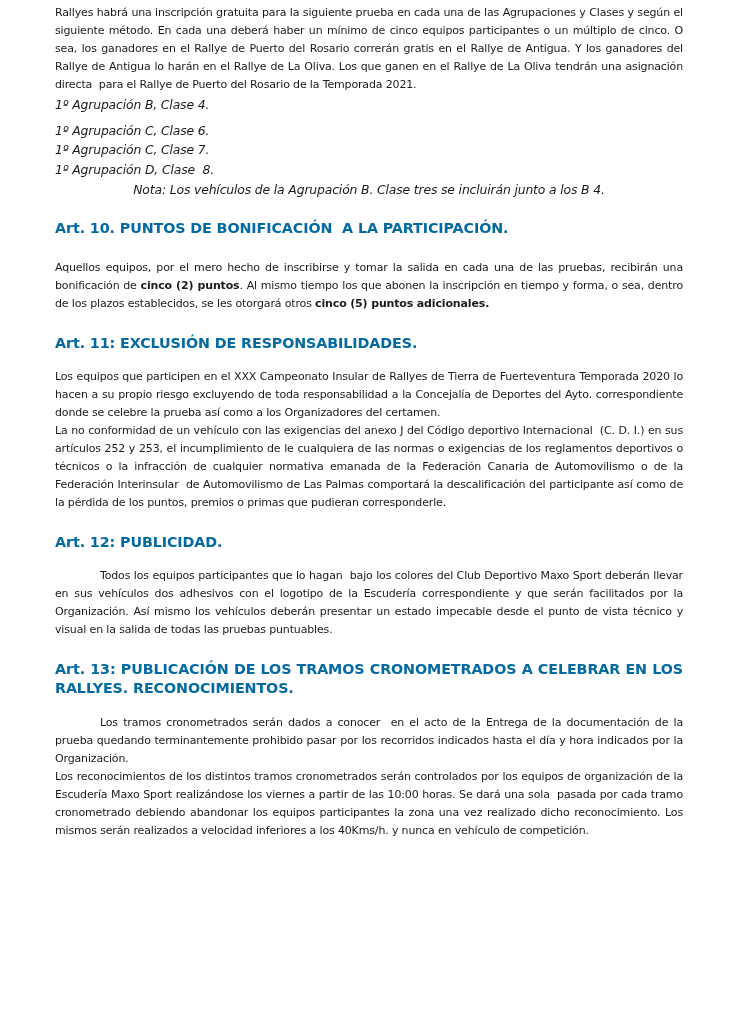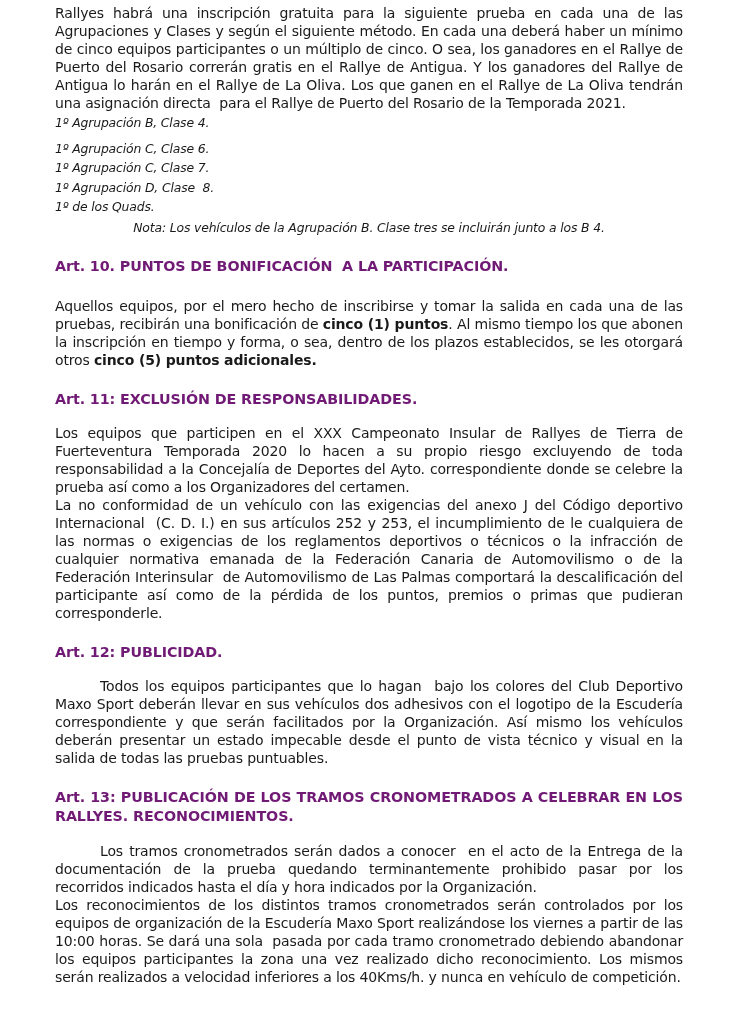--- a/index.html
+++ b/index.html
@@ -1,46 +1,45 @@
 <!DOCTYPE html>
 <html><head>
 <meta charset="utf-8">
 <style>
   html, body { margin: 0; padding: 0; background: #ffffff; }
   body {
     width: 733px; height: 1024px; overflow: hidden; position: relative;
     font-family: "DejaVu Sans", sans-serif; color: #1a1a1a;
   }
   .page { position: absolute; left: 55px; top: 4px; width: 628px; }
-  p { margin: 0; font-size: 14px; line-height: 18px; text-align: justify; letter-spacing: -0.15px; }
+  p { margin: 0; font-size: 11px; line-height: 18px; text-align: justify; letter-spacing: -0.15px; }
   .gap-s { margin-top: 3px; }
   .list-item { font-size: 12.4px; line-height: 19.6px; margin: 0; letter-spacing: -0.15px; font-style: italic; }
   .note { margin-top: 1px; text-align: center; }
-  h2 { margin: 0; font-size: 14.3px; font-weight: bold; line-height: 19px; letter-spacing: -0.1px; color: #701a75; }
+  h2 { margin: 0; font-size: 14.3px; font-weight: bold; line-height: 19px; letter-spacing: -0.1px; color: #0369a1; }
   .indent { text-indent: 45px; }
   b { font-weight: bold; }
 </style>
 </head>
 <body>
 
 <div class="page">
 
   <p style="white-space:pre-wrap;">Rallyes habrá una inscripción gratuita para la siguiente prueba en cada una de las Agrupaciones y Clases y según el siguiente método. En cada una deberá haber un mínimo de cinco equipos participantes o un múltiplo de cinco. O sea, los ganadores en el Rallye de Puerto del Rosario correrán gratis en el Rallye de Antigua. Y los ganadores del Rallye de Antigua lo harán en el Rallye de La Oliva. Los que ganen en el Rallye de La Oliva tendrán una asignación directa  para el Rallye de Puerto del Rosario de la Temporada 2021.</p>
 
   <div style="margin-top:1px;">
     <div class="list-item" style="white-space:pre;">1º Agrupación B, Clase 4.</div>
     <div class="list-item" style="white-space:pre;margin-top:6px;">1º Agrupación C, Clase 6.</div>
     <div class="list-item" style="white-space:pre;">1º Agrupación C, Clase 7.</div>
     <div class="list-item" style="white-space:pre;">1º Agrupación D, Clase  8.</div>
-    <div class="list-item" style="white-space:pre;">1º de los Quads.</div>
     <div class="list-item note">Nota: Los vehículos de la Agrupación B. Clase tres se incluirán junto a los B 4.</div>
   </div>
 
   <h2 style="margin-top:19px; white-space:pre;">Art. 10. PUNTOS DE BONIFICACIÓN  A LA PARTICIPACIÓN.</h2>
-  <p style="margin-top:21px;"><span>Aquellos equipos, por el mero hecho de inscribirse y tomar la salida en cada una de las pruebas,  recibirán una bonificación de </span><b>cinco (1) puntos</b><span>. Al mismo tiempo los que abonen la inscripción en tiempo y forma, o sea, dentro de los plazos establecidos, se les otorgará otros </span><b>cinco (5) puntos adicionales</b><b>.</b></p>
+  <p style="margin-top:21px;"><span>Aquellos equipos, por el mero hecho de inscribirse y tomar la salida en cada una de las pruebas,  recibirán una bonificación de </span><b>cinco (2) puntos</b><span>. Al mismo tiempo los que abonen la inscripción en tiempo y forma, o sea, dentro de los plazos establecidos, se les otorgará otros </span><b>cinco (5) puntos adicionales</b><b>.</b></p>
 
   <h2 style="margin-top:21px;">Art. 11: EXCLUSIÓN DE RESPONSABILIDADES.</h2>
   <p style="margin-top:15px;">Los equipos que participen en el XXX Campeonato Insular de Rallyes de Tierra de Fuerteventura Temporada 2020 lo hacen a su propio riesgo excluyendo de toda responsabilidad a la Concejalía de Deportes del Ayto. correspondiente donde se celebre la prueba así como a los Organizadores del certamen.</p>
   <p style="white-space:pre-wrap;">La no conformidad de un vehículo con las exigencias del anexo J del Código deportivo Internacional  (C. D. I.) en sus artículos 252 y 253, el incumplimiento de le cualquiera de las normas o exigencias de los reglamentos deportivos o técnicos o la infracción de cualquier normativa emanada de la Federación Canaria de Automovilismo o de la Federación Interinsular  de Automovilismo de Las Palmas comportará la descalificación del participante así como de la pérdida de los puntos, premios o primas que pudieran corresponderle.</p>
 
   <h2 style="margin-top:21px;">Art. 12: PUBLICIDAD.</h2>
   <p class="indent" style="margin-top:15px; white-space:pre-wrap;">Todos los equipos participantes que lo hagan  bajo los colores del Club Deportivo Maxo Sport deberán llevar en sus vehículos dos adhesivos con el logotipo de la Escudería correspondiente y que serán facilitados por la Organización. Así mismo los vehículos deberán presentar un estado impecable desde el punto de vista técnico y visual en la salida de todas las pruebas puntuables.</p>
 
   <h2 style="margin-top:21px; text-align:justify; text-align-last:left;">Art. 13: PUBLICACIÓN DE LOS TRAMOS CRONOMETRADOS A CELEBRAR EN LOS RALLYES. RECONOCIMIENTOS.</h2>
   <p class="indent" style="margin-top:16px; white-space:pre-wrap;">Los tramos cronometrados serán dados a conocer  en el acto de la Entrega de la documentación de la prueba quedando terminantemente prohibido pasar por los recorridos indicados hasta el día y hora indicados por la Organización.</p>

